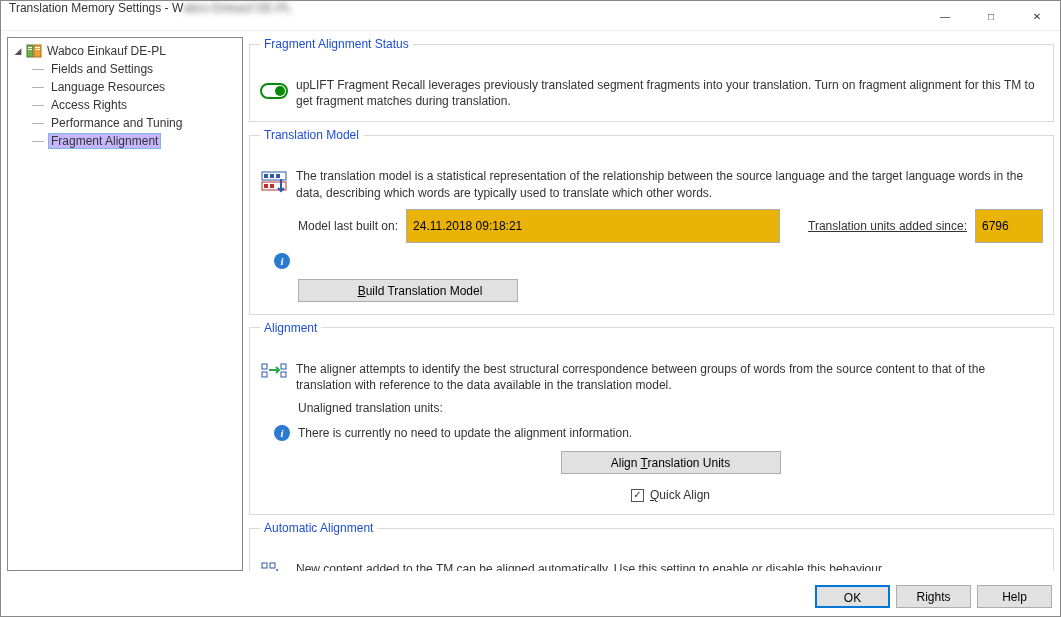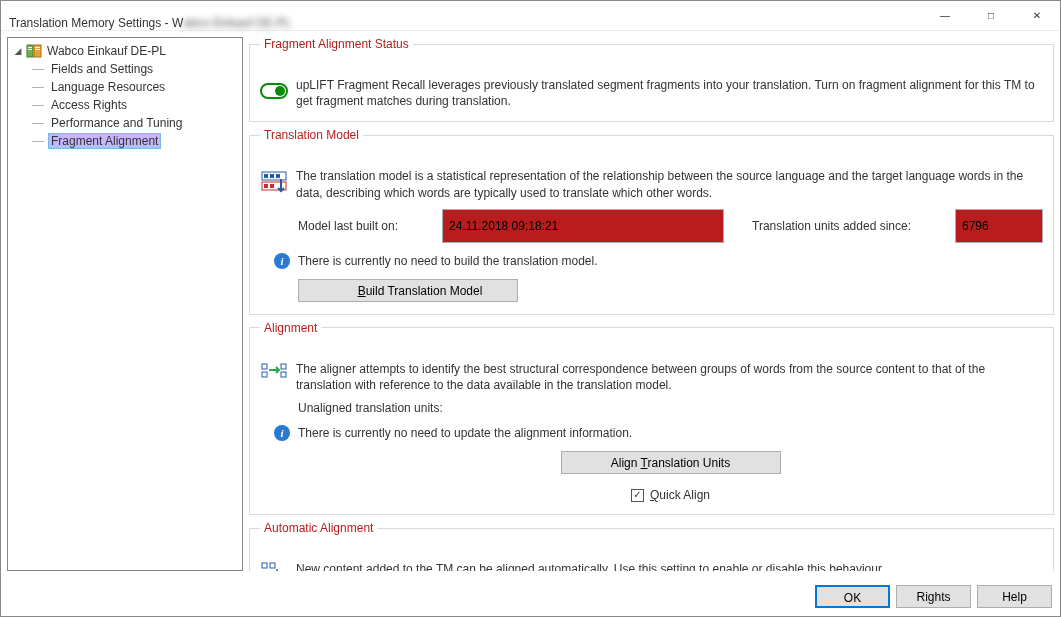--- a/index.html
+++ b/index.html
@@ -11,21 +11,21 @@
   width: 1061px;
   height: 617px;
   overflow: hidden;
   border: 1px solid #888;
   display: flex;
   flex-direction: column;
 }
 .titlebar {
   height: 30px;
   display: flex;
-  align-items: flex-end;
+  align-items: flex-start;
   justify-content: space-between;
   padding: 0 0 0 8px;
   background: #fff;
   border-bottom: 1px solid #eee;
 }
 .titlebar .title { font-size: 12px; }
 .titlebar .controls { display: flex; }
 .titlebar .controls div {
   width: 46px;
   height: 30px;
@@ -91,21 +91,21 @@
   flex-direction: column;
   gap: 6px;
   overflow: auto;
 }
 fieldset {
   border: 1px solid #d9d9d9;
   padding: 8px 10px 12px 10px;
 }
 legend {
   font-size: 12px;
-  color: #b91c1c;
+  color: #1d4ed8;
   padding: 0 4px;
 }
 .row {
   display: flex;
   align-items: flex-start;
   gap: 8px;
   margin-top: 18px;
 }
 .desc {
   font-size: 12px;
@@ -163,25 +163,24 @@
 }
 .form-row {
   display: flex;
   align-items: center;
   gap: 8px;
   margin: 8px 0 0 38px;
 }
 .form-row label { white-space: nowrap; }
 .text-field {
   border: 1px solid #abadb3;
-  background: #b91c1c;
+  background: #eab308;
   height: 21px;
   padding: 16px 6px;
   font: inherit;
-  margin-left: 36px;
 }
 .info-row {
   display: flex;
   align-items: center;
   gap: 8px;
   margin: 10px 0 0 14px;
 }
 .info-icon {
   width: 16px; height: 16px;
   border-radius: 50%;
@@ -317,26 +316,25 @@
               <rect x="3" y="15" width="4" height="4" fill="#c03030"></rect>
               <rect x="9" y="15" width="4" height="4" fill="#c03030"></rect>
               <path d="M20 10 L20 22 M17 19 L20 22 L23 19" stroke="#2a5aa8" stroke-width="2" fill="none"></path>
             </svg>
         </div>
         <div class="desc">The translation model is a statistical representation of the relationship between the source language and the target language words in the data, describing which words are typically used to translate which other words.</div>
       </div>
       <div class="form-row">
         <label>Model last built on:</label>
         <input class="text-field" style="flex: 1 1 0%;" readonly="" value="24.11.2018 09:18:21">
-        <label style="margin-left:20px;">Translation units added since:</label>
-        <input class="text-field" style="width: 88px;" readonly="" value="6796">
+        <label style="margin-left:20px;text-decoration:underline;">Translation units added since:</label>
+        <input class="text-field" style="width: 68px;" readonly="" value="6796">
       </div>
       <div class="info-row">
         <span class="info-icon">i</span>
-        <span>There is currently no need to build the translation model.</span>
       </div>
       <button class="btn btn-wide"><u>B</u><span id="build-btn-rest">uild Translation Model</span></button>
     </fieldset>
 
     <fieldset>
       <legend>Alignment</legend>
       <div class="row">
         <div class="icon-slot sec-icon">
           <svg viewBox="0 0 26 26">
               <rect x="1" y="2" width="5" height="5" fill="#fff" stroke="#2a5aa8"></rect>

